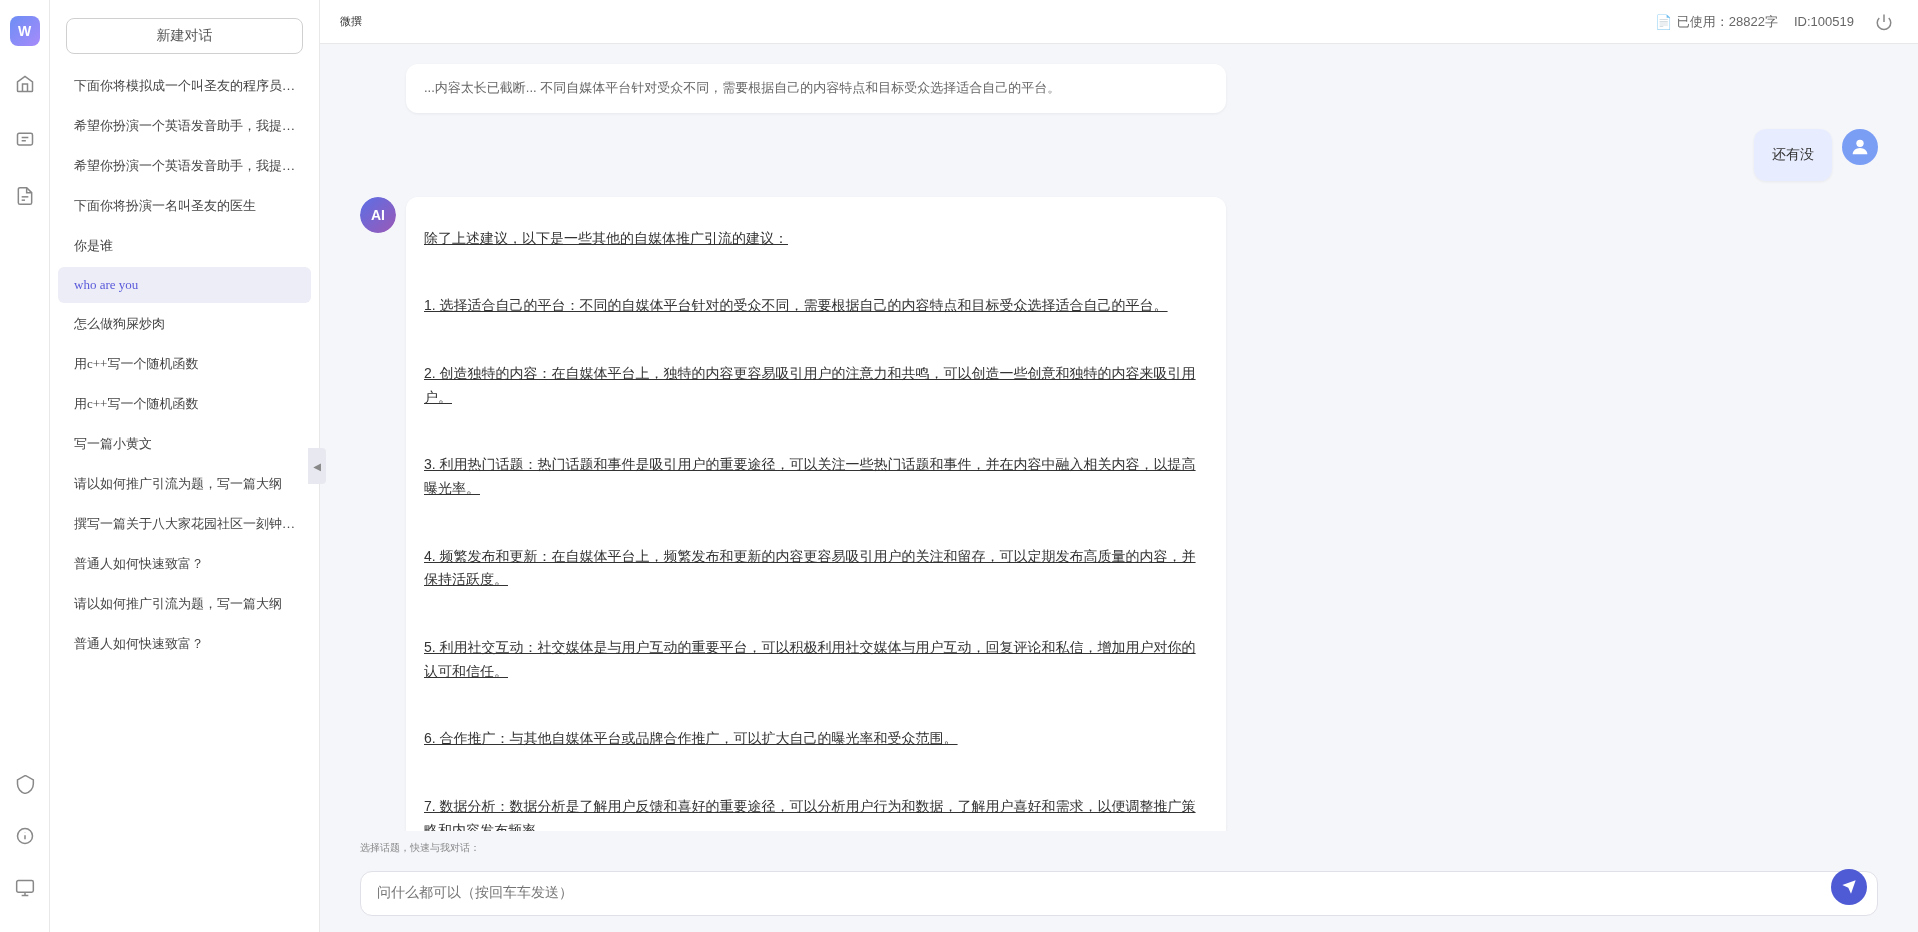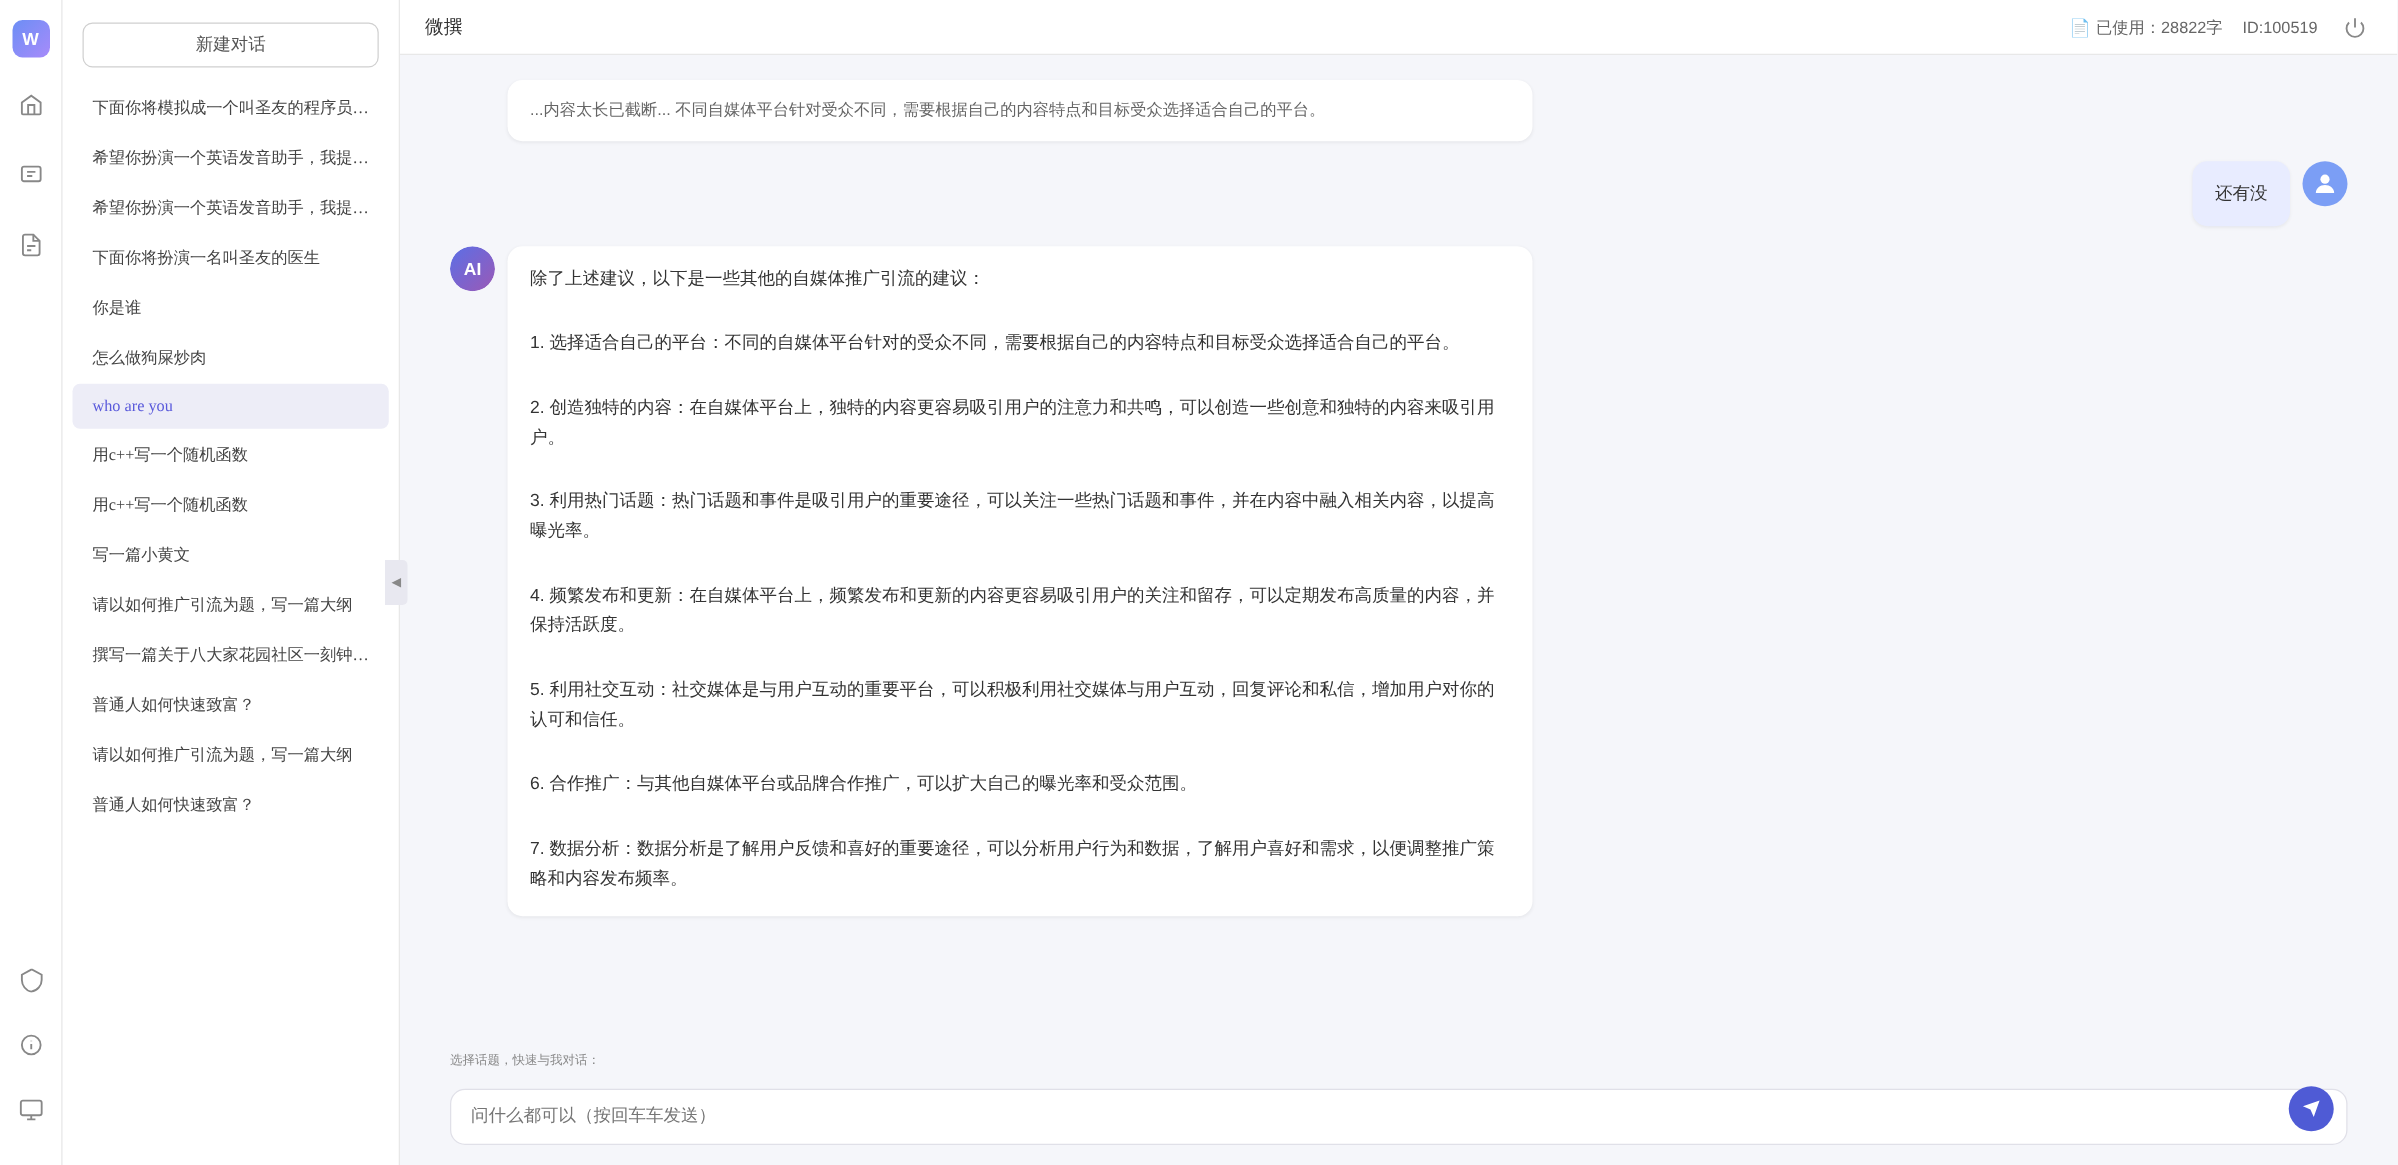--- a/index.html
+++ b/index.html
@@ -126,21 +126,21 @@
       border-bottom: 1px solid #e8e8e8;
       display: flex;
       align-items: center;
       justify-content: space-between;
       padding: 0 20px;
       position: sticky;
       top: 0;
       z-index: 5;
     }
     .header-title {
-      font-size: 15px;
+      font-size: 11px;
       font-weight: 500;
       color: #333;
     }
     .header-right {
       display: flex;
       align-items: center;
       gap: 16px;
       font-size: 13px;
       color: #666;
     }
@@ -215,21 +215,21 @@
       font-size: 14px;
       line-height: 1.7;
       color: #333;
       box-shadow: 0 1px 3px rgba(0,0,0,0.06);
     }
     .msg-bubble.user-bubble {
       background: #e8ecff;
       color: #333;
       text-align: center;
     }
-    .msg-bubble p { margin: 0 0 4px; }
+    .msg-bubble p { margin: 16px 0 4px; text-decoration: underline; }
 
     
     .quick-topic-bar {
       padding: 10px 40px 6px;
       background: #f5f6fa;
       font-size: 10px;
       color: #888;
     }
 
     
@@ -338,22 +338,22 @@
 </div>
 
 <div class="sidebar">
   <div class="sidebar-new-btn">新建对话</div>
 
   <div class="sidebar-item">下面你将模拟成一个叫圣友的程序员，我说...</div>
   <div class="sidebar-item">希望你扮演一个英语发音助手，我提供给你...</div>
   <div class="sidebar-item">希望你扮演一个英语发音助手，我提供给你...</div>
   <div class="sidebar-item">下面你将扮演一名叫圣友的医生</div>
   <div class="sidebar-item">你是谁</div>
+  <div class="sidebar-item active">who are you</div>
   <div class="sidebar-item">怎么做狗屎炒肉</div>
-  <div class="sidebar-item active">who are you</div>
   <div class="sidebar-item">用c++写一个随机函数</div>
   <div class="sidebar-item">用c++写一个随机函数</div>
   <div class="sidebar-item">写一篇小黄文</div>
   <div class="sidebar-item">请以如何推广引流为题，写一篇大纲</div>
   <div class="sidebar-item">撰写一篇关于八大家花园社区一刻钟便民生...</div>
   <div class="sidebar-item">普通人如何快速致富？</div>
   <div class="sidebar-item">请以如何推广引流为题，写一篇大纲</div>
   <div class="sidebar-item">普通人如何快速致富？</div>
 </div>
 

